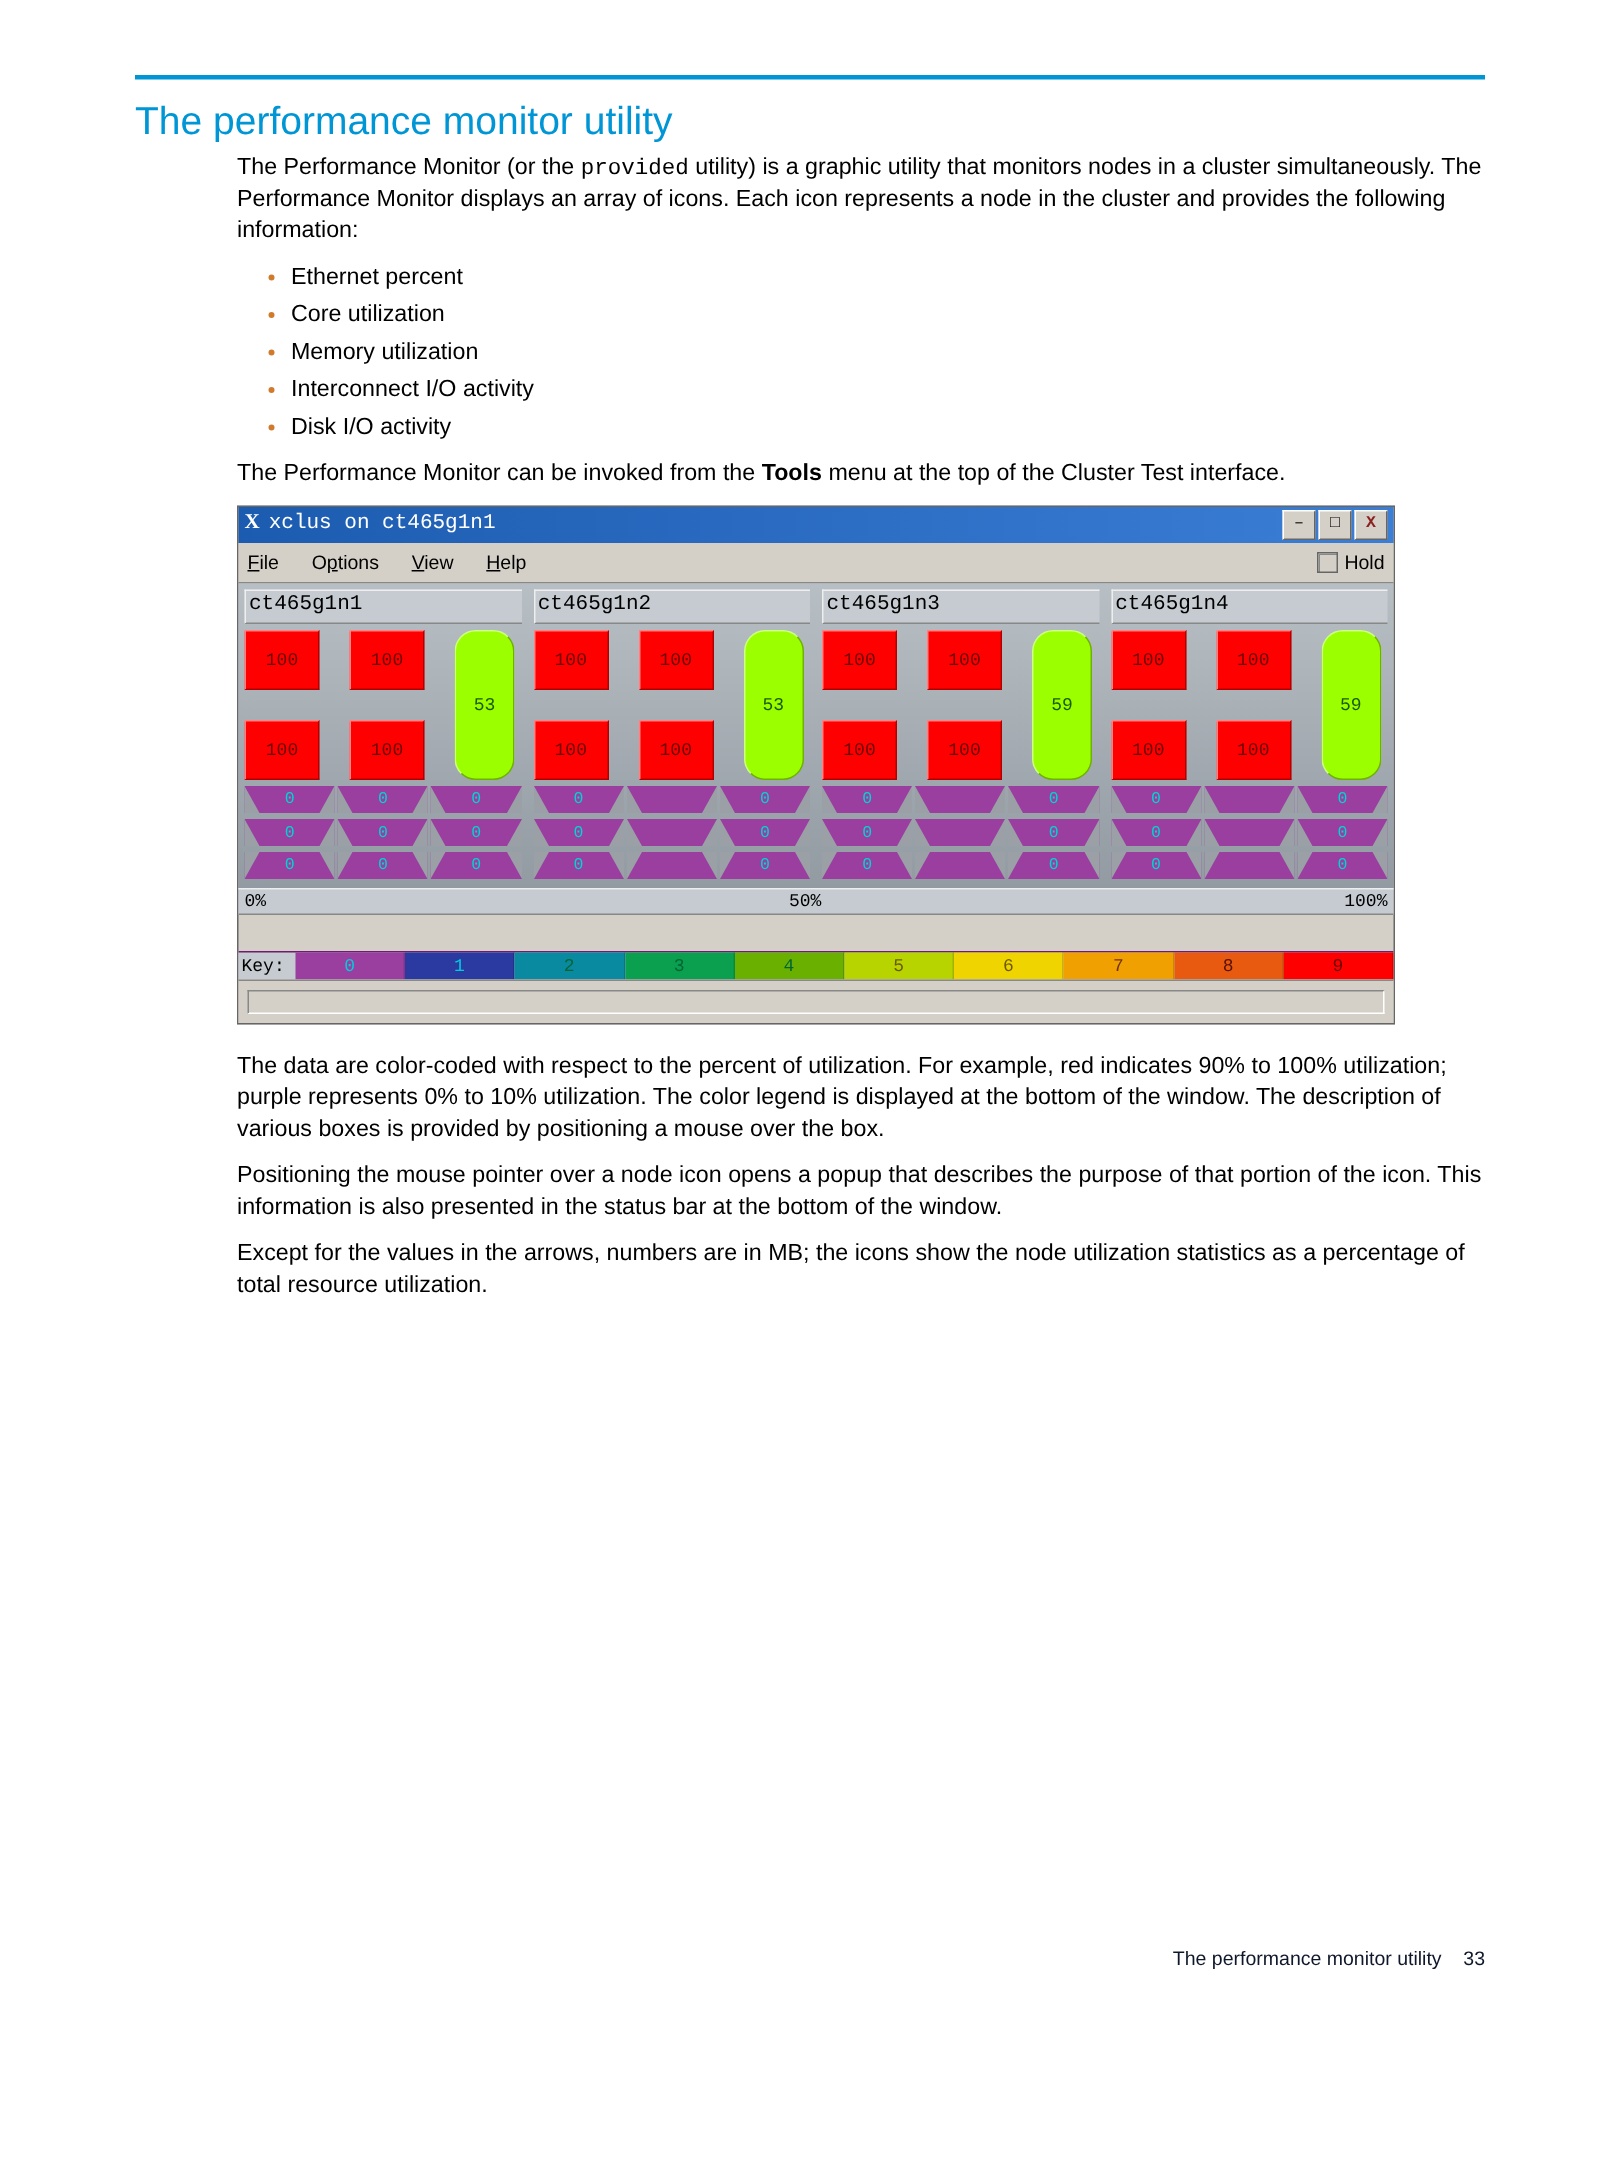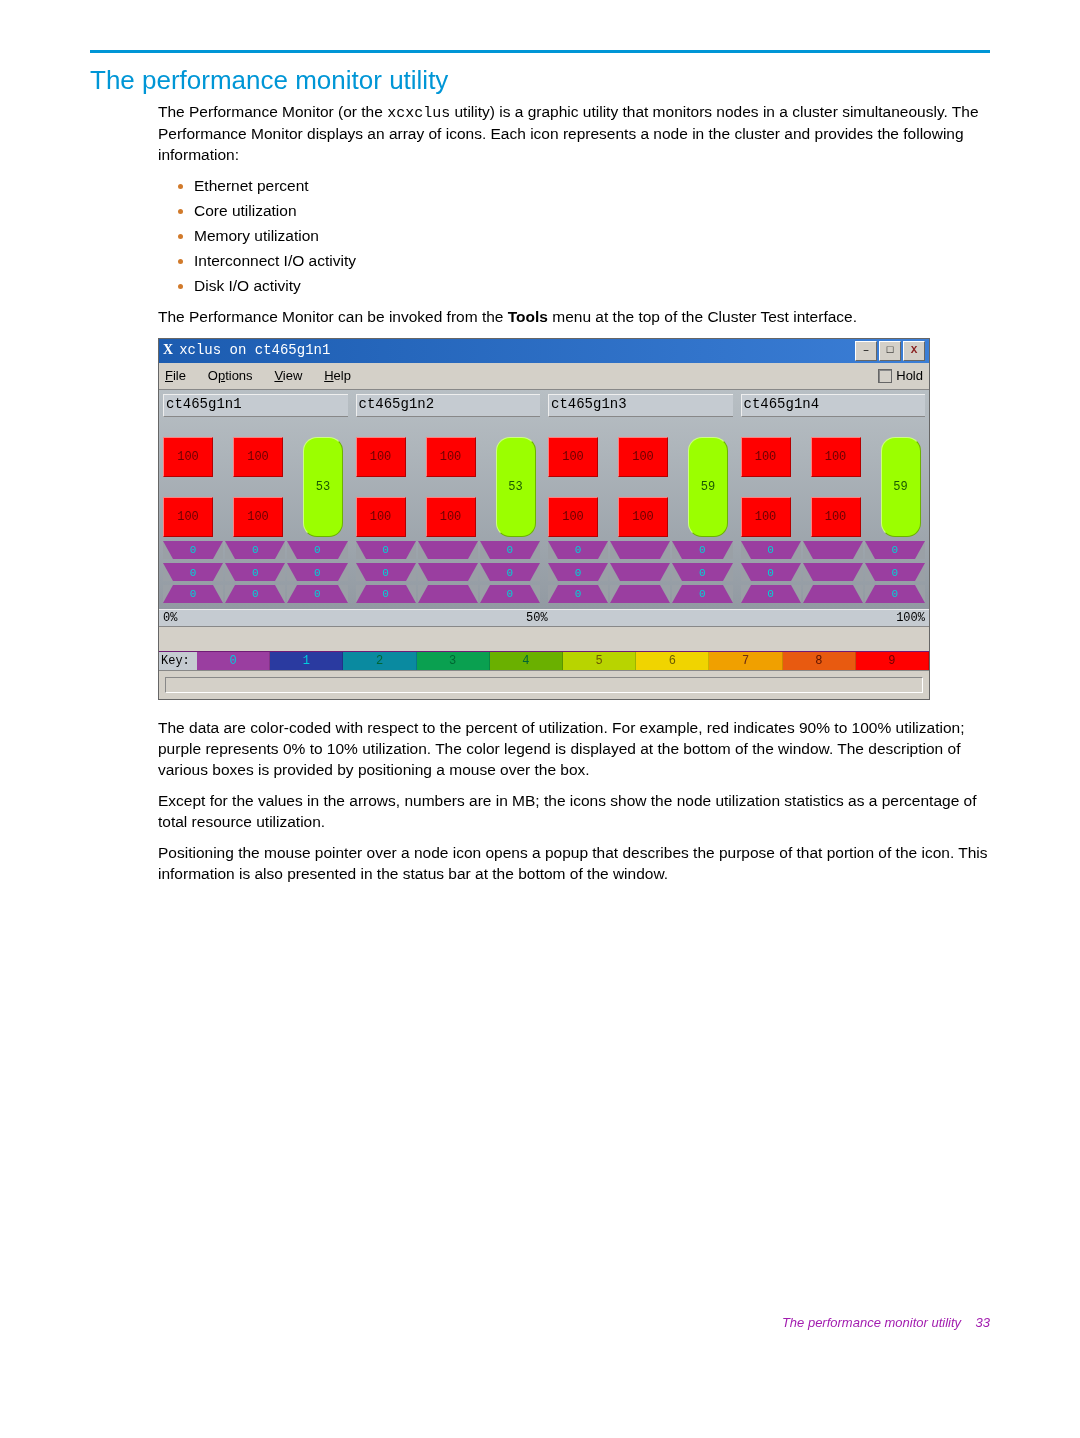--- a/index.html
+++ b/index.html
@@ -98,21 +98,21 @@
   }
   .node { flex:1; padding:2px 4px 4px 4px; }
   .node-title {
     font-family: "Courier New", monospace;
     font-size: 14px;
     background: #c5cbd1;
     border-top:1px solid #eee;
     border-left:1px solid #eee;
     border-bottom:1px solid #888;
     padding: 0 2px 2px 2px;
-    margin-bottom: 20px;
+    margin-bottom: 4px;
   }
   .node-grid {
     display:grid;
     grid-template-columns: 50px 50px 40px;
     grid-template-rows: 40px 40px;
     gap:20px;
   }
   .cell {
     display:flex; align-items:center; justify-content:center;
     font-size:12px;
@@ -194,36 +194,35 @@
   .pm-status .track{
     position:absolute; left:6px; right:6px; top:6px; height:14px;
     background:#d4d0c8;
     border-top:1px solid #888;border-left:1px solid #888;
     border-bottom:1px solid #fff;border-right:1px solid #fff;
   }
 
   .footer {
     text-align: right;
     font-size: 13px;
-    color: #a21caf;
+    color: #0f172a;
     margin-top: 430px;
-    font-style: italic;
   }
 </style>
 </head>
 <body>
 
 <div class="page">
   <div class="top-rule"></div>
 
   <h2 class="section">The performance monitor utility</h2>
 
   <div class="body-text">
     <p>
-      <span>The Performance Monitor (or the </span><code class="inline">xcxclus</code><span> utility) is a graphic utility that monitors nodes in a cluster simultaneously. The Performance Monitor displays an array of icons. Each icon represents a node in the cluster and provides the following information:</span>
+      <span>The Performance Monitor (or the </span><code class="inline">provided</code><span> utility) is a graphic utility that monitors nodes in a cluster simultaneously. The Performance Monitor displays an array of icons. Each icon represents a node in the cluster and provides the following information:</span>
     </p>
     <ul>
       <li>Ethernet percent</li>
       <li>Core utilization</li>
       <li>Memory utilization</li>
       <li>Interconnect I/O activity</li>
       <li>Disk I/O activity</li>
     </ul>
     <p>
       <span>The Performance Monitor can be invoked from the </span><span class="bold">Tools</span><span> menu at the top of the Cluster Test interface.</span>
@@ -482,21 +481,21 @@
         <div class="seg k7">7</div>
         <div class="seg k8">8</div>
         <div class="seg k9">9</div>
       </div>
       <div class="pm-status">
         <div class="track"></div>
       </div>
     </div>
 
     <p>The data are color-coded with respect to the percent of utilization. For example, red indicates 90% to 100% utilization; purple represents 0% to 10% utilization. The color legend is displayed at the bottom of the window. The description of various boxes is provided by positioning a mouse over the box.</p>
+    <p>Positioning the mouse pointer over a node icon opens a popup that describes the purpose of that portion of the icon. This information is also presented in the status bar at the bottom of the window.</p>
     <p>Except for the values in the arrows, numbers are in MB; the icons show the node utilization statistics as a percentage of total resource utilization.</p>
-    <p>Positioning the mouse pointer over a node icon opens a popup that describes the purpose of that portion of the icon. This information is also presented in the status bar at the bottom of the window.</p>
   </div>
 
   <div class="footer">
     <span>The performance monitor utility</span>&nbsp;&nbsp;&nbsp;
     <span>33</span>
   </div>
 </div>
 
 </body></html>

